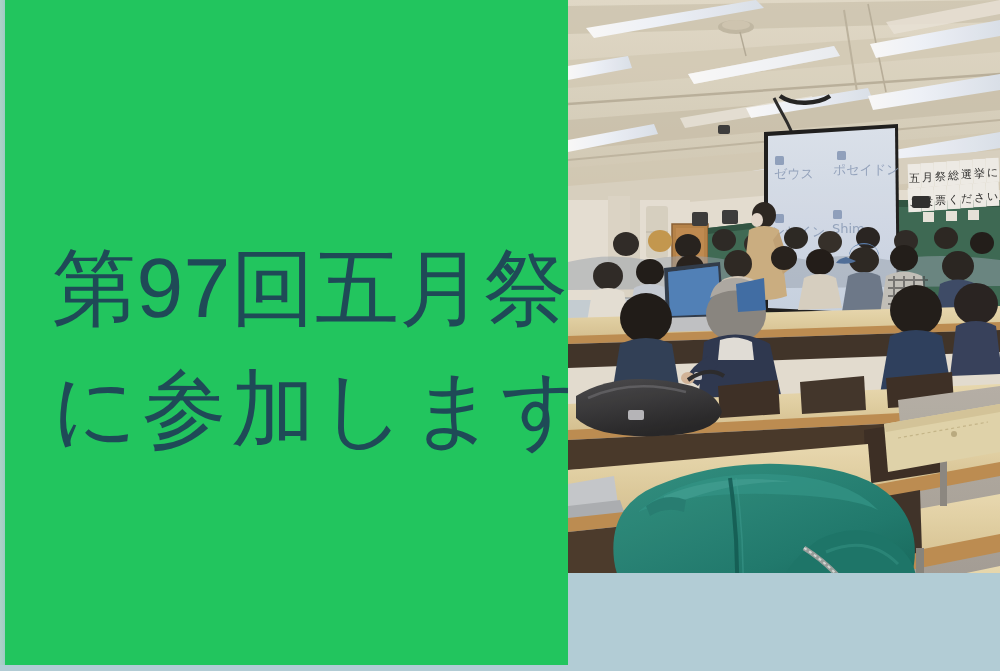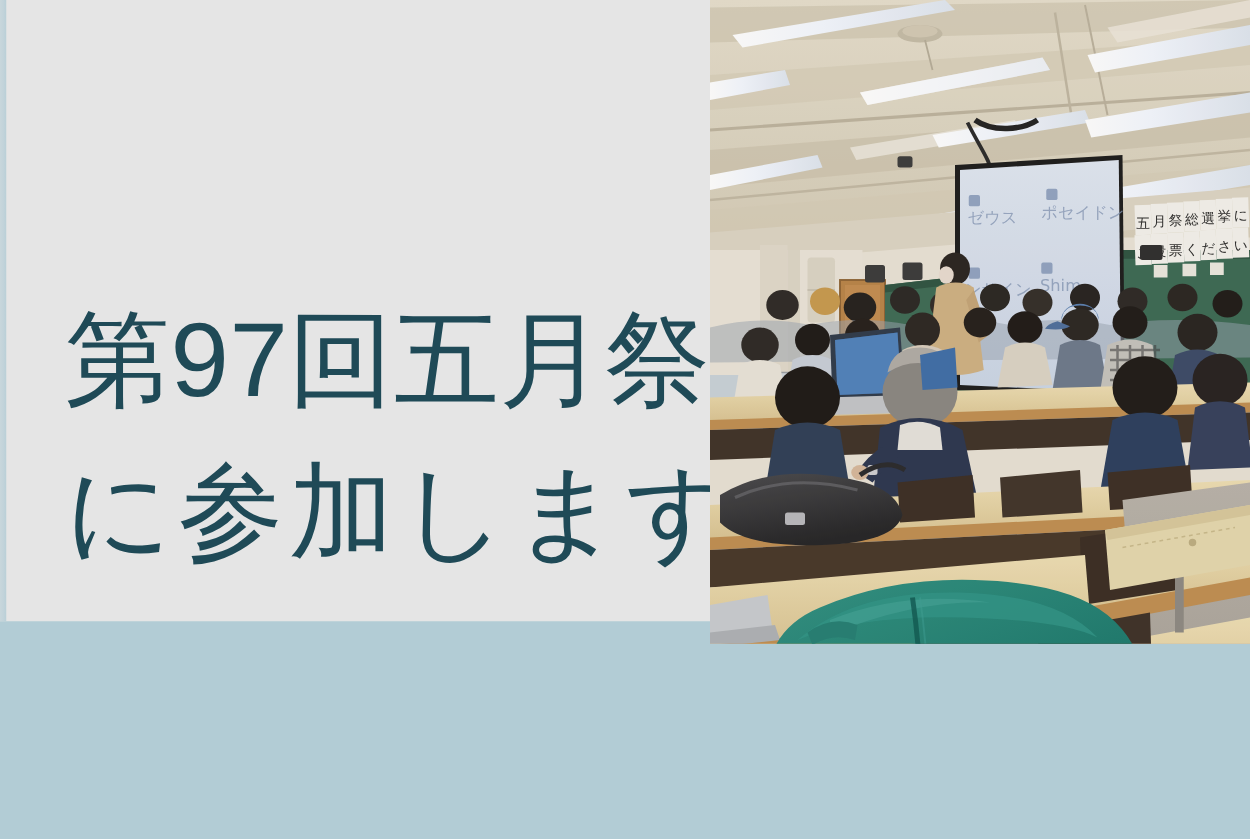--- a/index.html
+++ b/index.html
@@ -18,23 +18,23 @@
     height: 671px;
     overflow: hidden;
     display: flex;
     background: #b2ccd5;
   }
 
   
   .title-panel {
     position: relative;
     width: 568px;
-    height: 497px;
+    height: 665px;
     flex: 0 0 568px;
-    background: #e5e5e5;
+    background: #22c55e;
     overflow: hidden;
   }
   .edge-strip {
     position: absolute;
     left: 0; top: 0;
     width: 5px; height: 671px;
     background: linear-gradient(to right, #c3d4da 0%, #bcd0d8 55%, #b2ccd5 100%);
     opacity: .85;
   }
   .title-block {
@@ -54,21 +54,21 @@
   }
   .title-line.l2 {
     letter-spacing: 0.055em;
     margin-top: 17px;
   }
 
   
   .photo {
     position: relative;
     width: 432px;
-    height: 515px;
+    height: 573px;
     flex: 0 0 432px;
     overflow: hidden;
     background: #cfc6b0;
   }
   .photo svg { display:block; width:432px; height:671px; }
 </style>
 </head>
 <body>
 
 <div class="banner">

